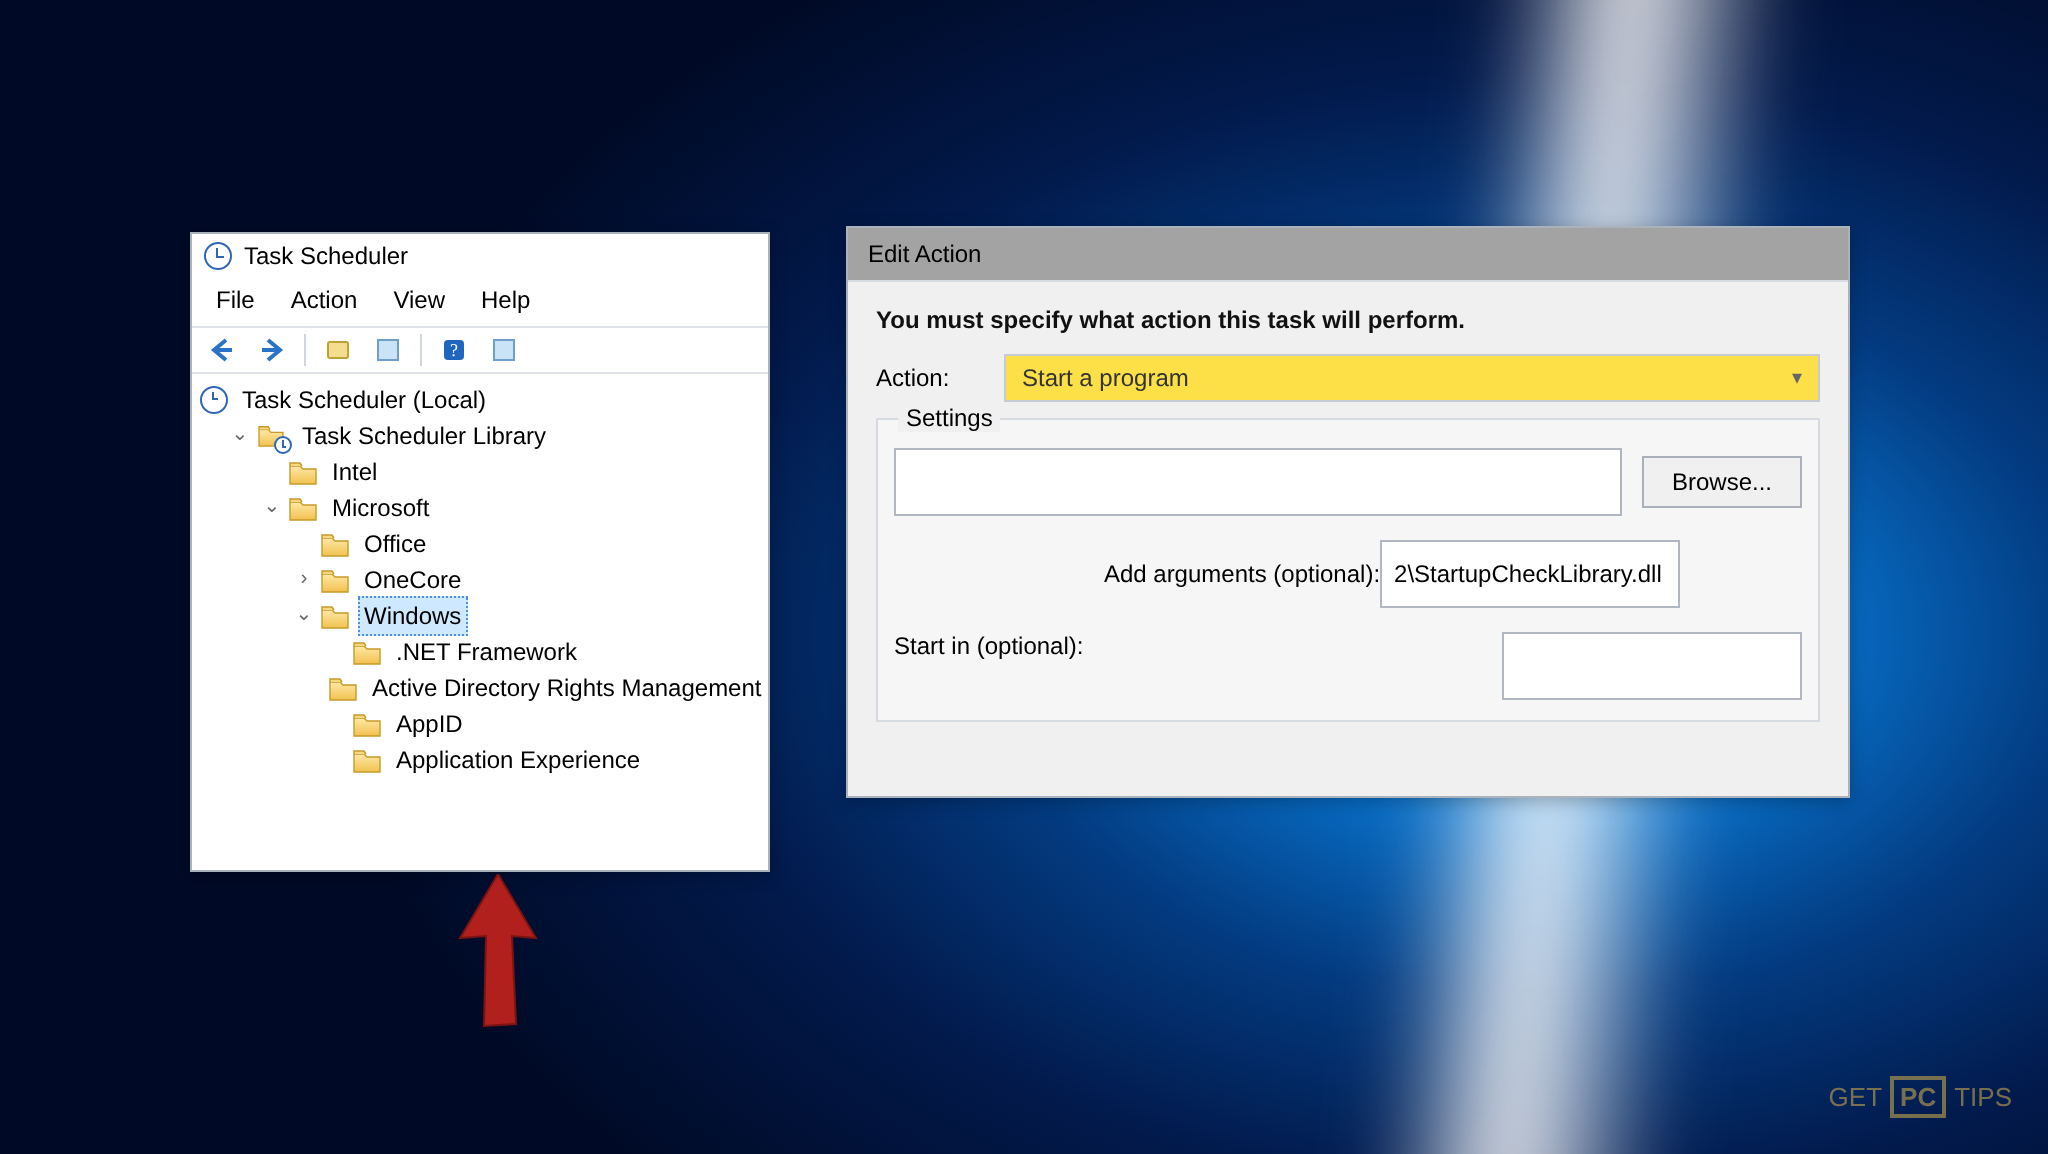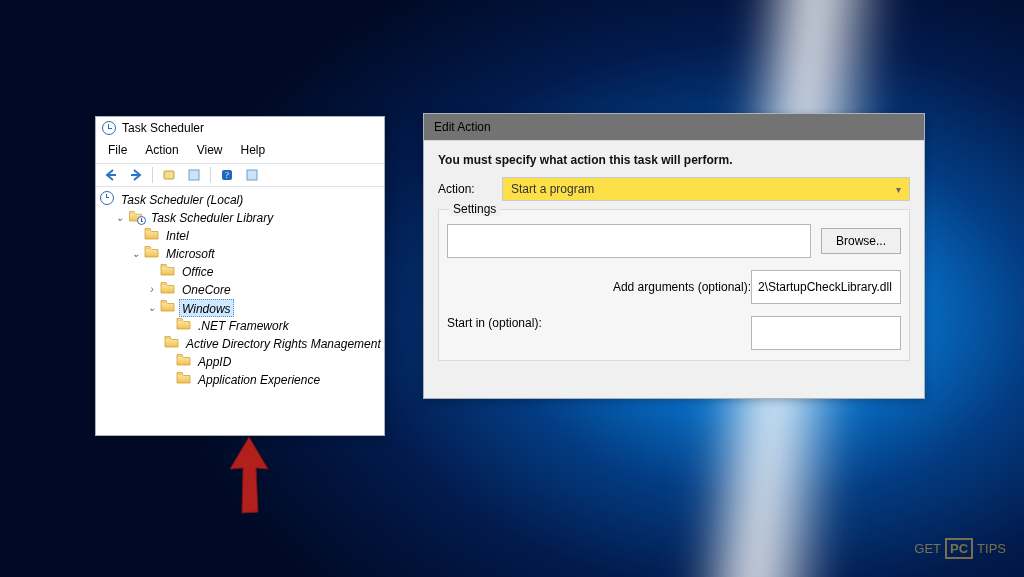--- a/index.html
+++ b/index.html
@@ -41,41 +41,41 @@
     .ts-title .clock::after {
       content: ""; position: absolute; left: 5px; top: 6px; width: 4px; height: 1.3px; background: #3067b4;
     }
     .menubar { display: flex; gap: 2px; padding: 2px 4px 4px; font-size: 12px; }
     .menubar > div { padding: 2px 8px; }
     .toolbar { display: flex; align-items: center; gap: 3px; padding: 2px 4px; border-top: 1px solid #dfe3e8; border-bottom: 1px solid #dfe3e8; height: 24px; }
     .tbtn { width: 22px; height: 18px; display: flex; align-items: center; justify-content: center; border: 1px solid transparent; }
     .tbsep { width: 1px; height: 16px; background: #d0d6dd; margin: 0 2px; }
     .tbtn svg { width: 14px; height: 14px; }
     .tree { padding: 4px 2px; font-size: 12px; line-height: 18px; user-select: none; }
-    .row { display: flex; white-space: nowrap; height: 18px; font-style: italic; }
+    .row { display: flex; align-items: center; white-space: nowrap; height: 18px; }
     .tog { width: 12px; text-align: center; color: #666; font-size: 10px; }
     .fold { width: 15px; height: 13px; margin: 0 4px 0 2px; flex: 0 0 auto; }
     .fold svg { width: 15px; height: 13px; display: block; }
     .lbl { padding: 0 3px; }
     .sel { background: #cde8ff; border: 1px dotted #4d90d6; padding: 0 2px; }
     .node { padding-left: 0; }
     .ch { padding-left: 16px; }
     
     .rootclock { width: 14px; height: 14px; border-radius: 50%; border: 1.4px solid #3067b4; position: relative; margin: 0 4px 0 2px; }
     .rootclock::before { content:""; position:absolute; left:5px; top:2px; width:1.2px; height:4px; background:#3067b4; }
     .rootclock::after { content:""; position:absolute; left:5px; top:5px; width:3px; height:1.2px; background:#3067b4; }
     .libicon { position: relative; width: 16px; height: 14px; margin: 0 4px 0 2px; }
     .libicon .f { width: 15px; height: 12px; }
     .libicon .c { position: absolute; right: -2px; bottom: -2px; width: 9px; height: 9px; border-radius: 50%; border: 1px solid #3067b4; background: #fff; }
     .libicon .c::before { content:""; position:absolute; left:3.1px; top:1px; width:1px; height:3px; background:#3067b4; }
     .libicon .c::after { content:""; position:absolute; left:3.1px; top:3.6px; width:2.2px; height:1px; background:#3067b4; }
 
     
     .ea { left: 423px; top: 113px; width: 502px; height: 286px; background: #f0f0f0; }
-    .ea-title { background: #737373; padding: 6px 10px; font-size: 12px; border-bottom: 1px solid #d6dbe1; }
+    .ea-title { background: #a3a3a3; padding: 6px 10px; font-size: 12px; border-bottom: 1px solid #d6dbe1; }
     .ea-sub { padding: 12px 14px 10px; font-size: 12px; font-weight: 600; color: #111; }
     .ea-body { padding: 0 14px 14px; }
     .ea-row { display: flex; align-items: center; gap: 10px; margin-bottom: 8px; }
     .ea-row .lab { width: 54px; }
     .ea-select {
       flex: 1; height: 24px; background: #fde047; border: 1px solid #c7ccd4;
       padding: 0 8px; display: flex; align-items: center; justify-content: space-between;
       color: #333;
     }
     .ea-select .car { color: #666; font-size: 10px; }
@@ -83,21 +83,21 @@
     .ea-sethdr { position: relative; top: -14px; left: 2px; background: #f0f0f0; display: inline-block; padding: 0 4px; font-size: 12px; }
     .field { display: flex; align-items: center; margin-bottom: 12px; }
     .field-lbl { margin-bottom: 4px; font-size: 12px; }
     .txt {
       height: 26px; background: #fff; border: 1px solid #b0b7c1; padding: 16px 6px; font-size: 12px; color: #000;
     }
     .btn {
       height: 26px; padding: 0 14px; background: #f0f0f0; border: 1px solid #a9b0ba; font-size: 12px;
       display: flex; align-items: center; justify-content: center;
     }
-    .argrow { display: flex; align-items: center; justify-content: flex-end; margin-bottom: 12px; margin-left: 44px; }
+    .argrow { display: flex; align-items: center; justify-content: center; margin-bottom: 12px; margin-left: 44px; }
     .argrow .txt { width: 150px; }
     .startrow { display: flex; align-items: flex-start; justify-content: space-between; }
     .startrow .txt { width: 150px; }
 
     
     .arrow {
       position: absolute; left: 228px; top: 437px; width: 42px; height: 78px; pointer-events: none;
     }
     
     .wm { position: absolute; right: 18px; bottom: 18px; color: #d8b24a; font-size: 13px; opacity: .55; display:flex; align-items:center; gap:4px;}

